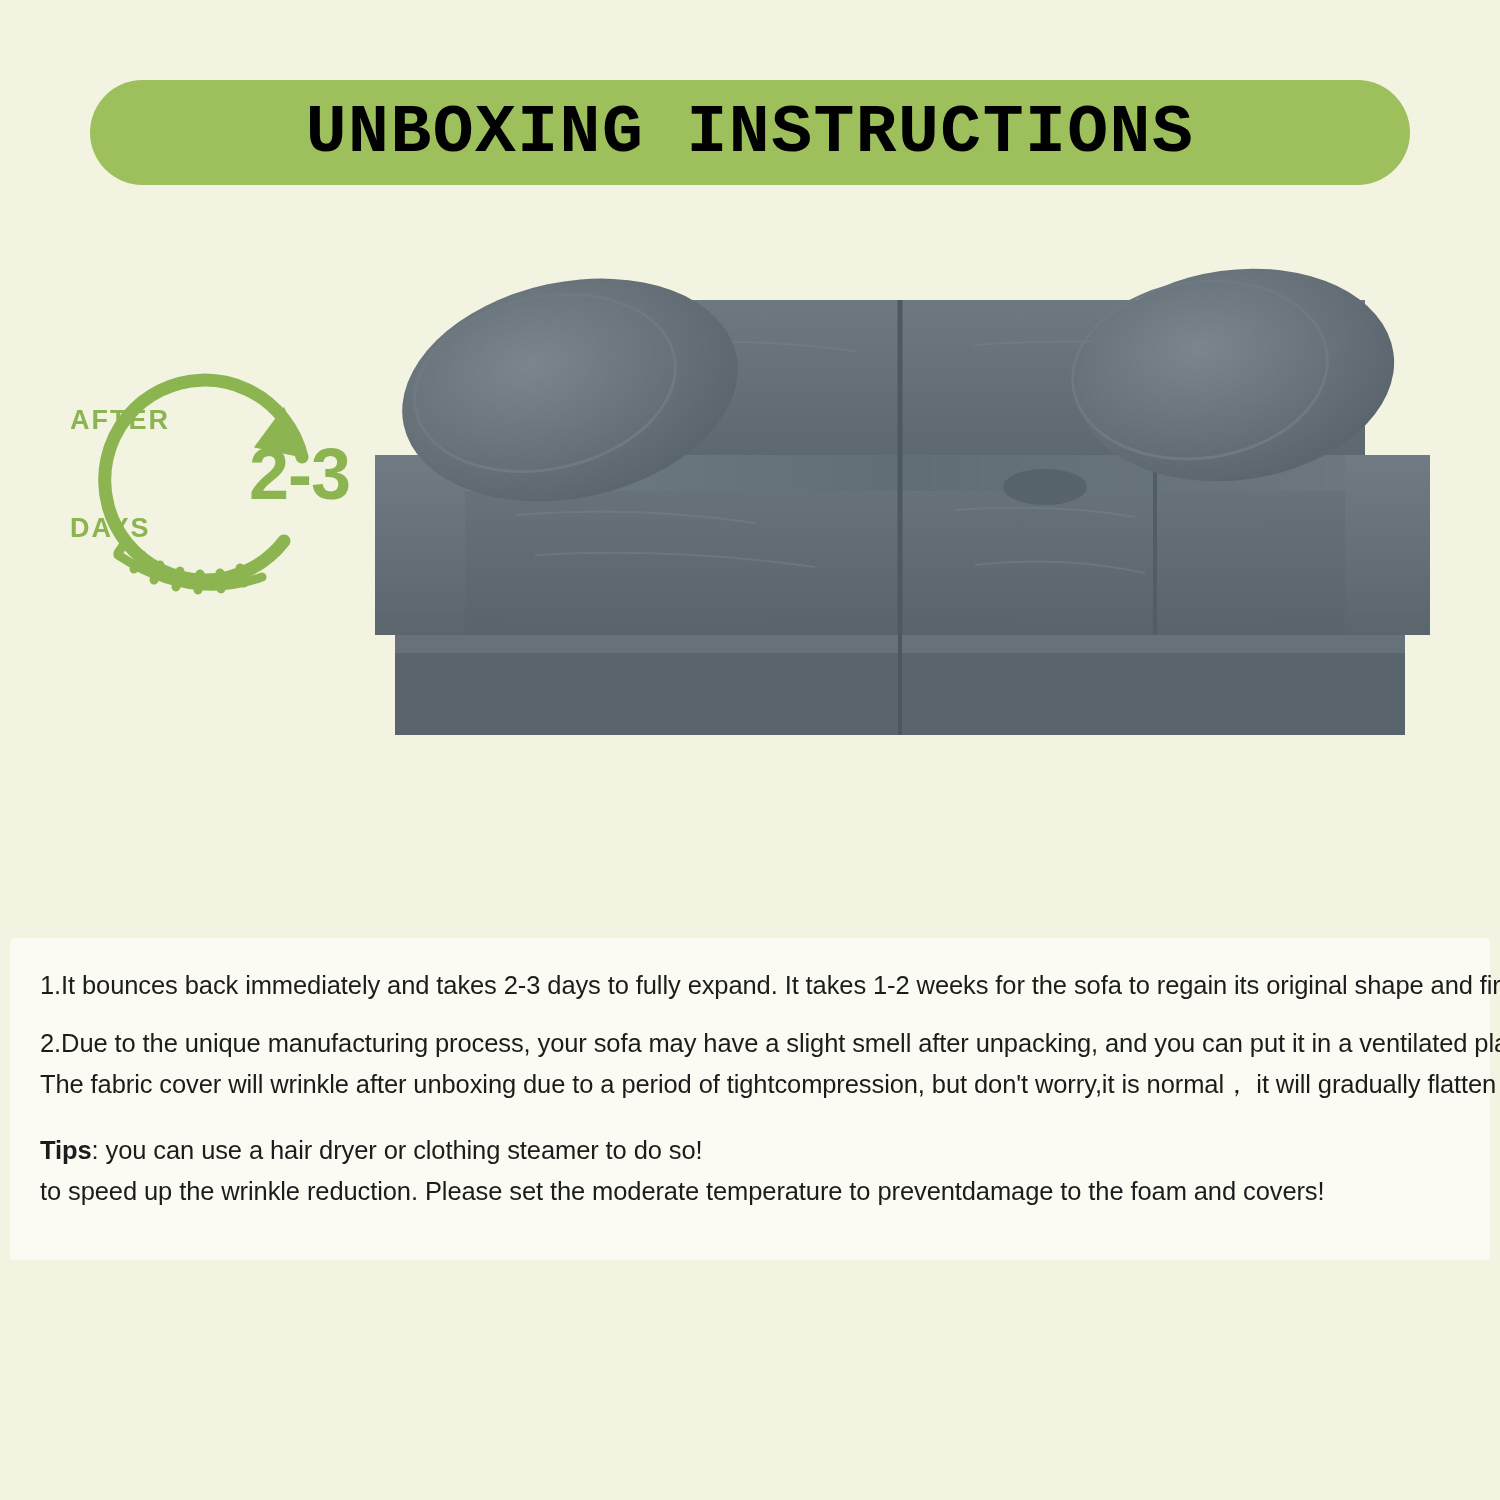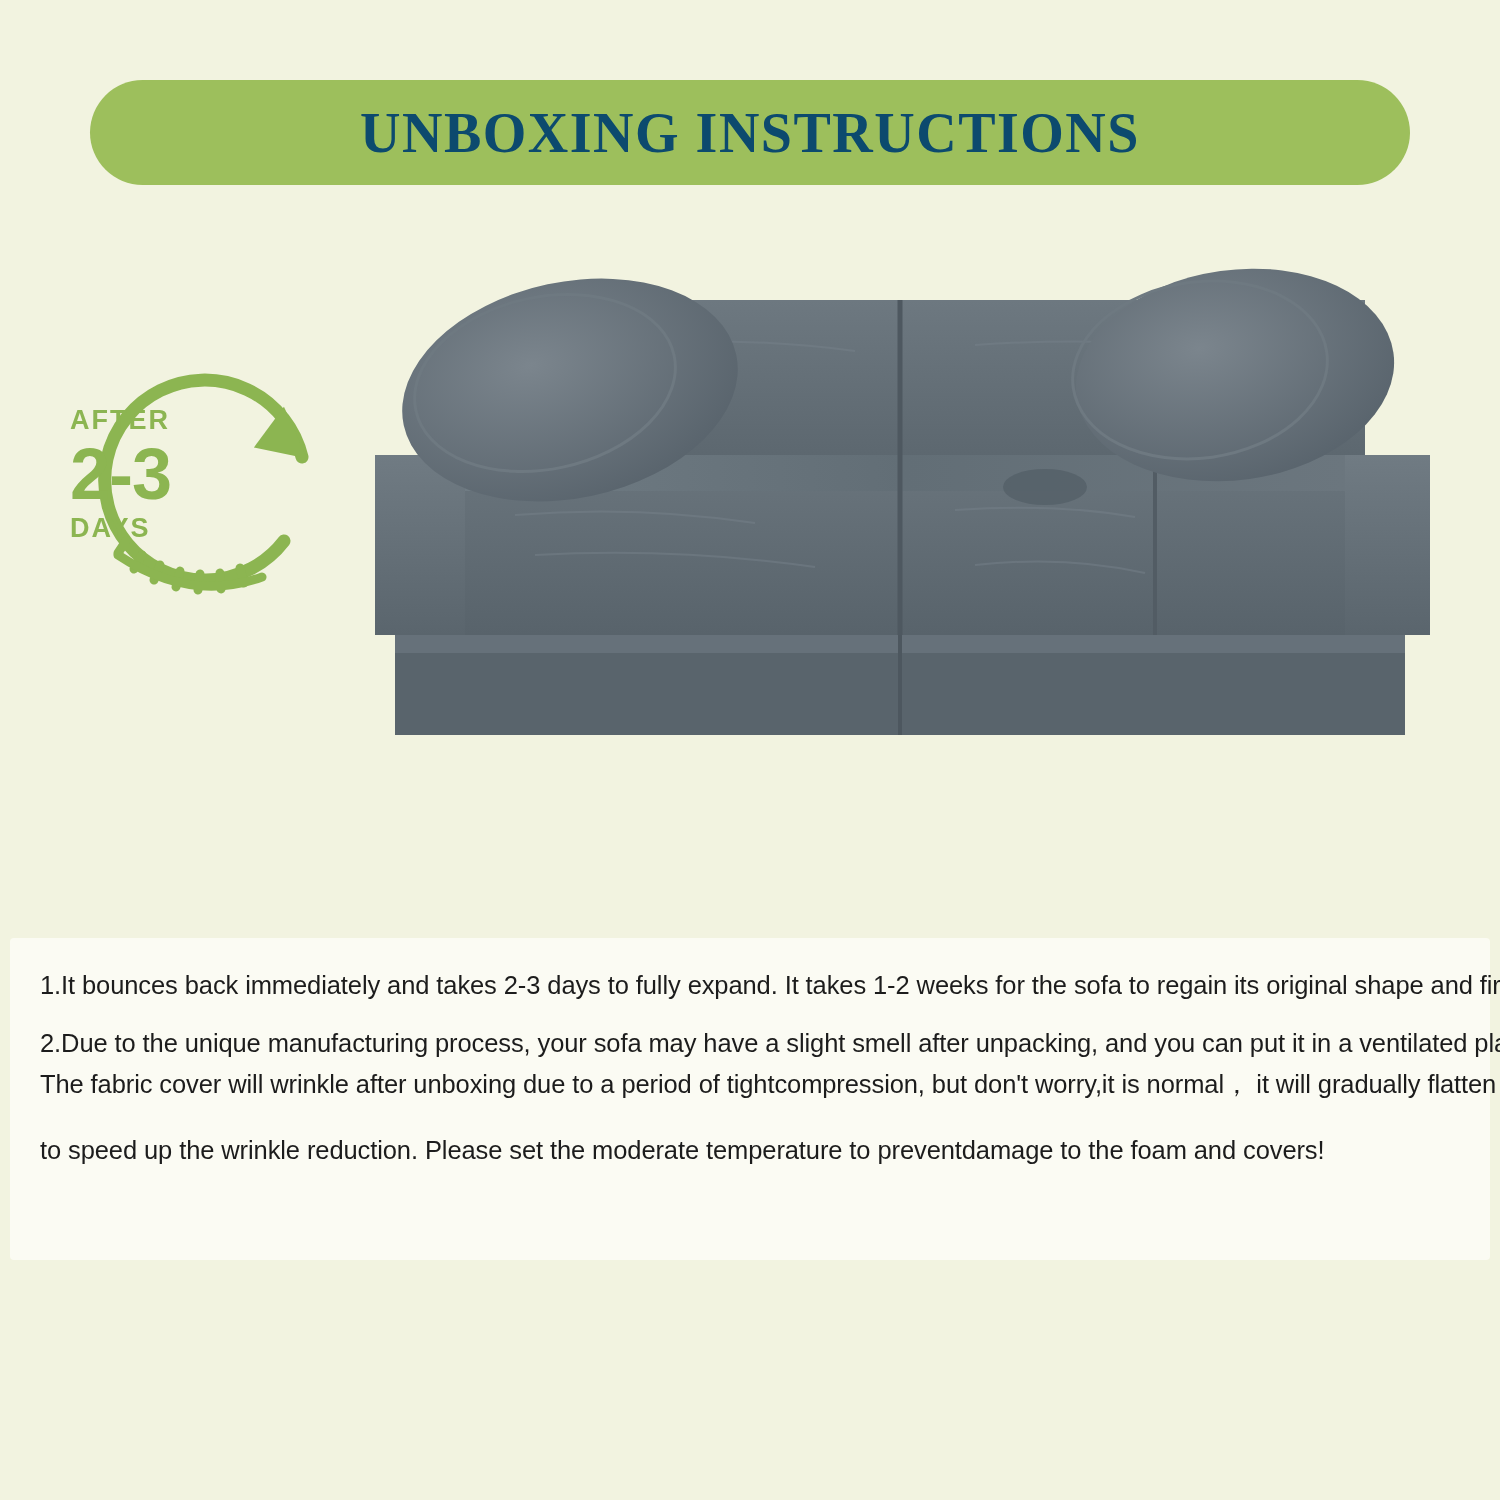--- a/index.html
+++ b/index.html
@@ -22,26 +22,26 @@
     top: 80px;
     width: 1320px;
     height: 105px;
     background: #9dbf5c;
     border-radius: 54px;
     display: flex;
     align-items: center;
     justify-content: center;
   }
   .header-title {
-    color: #0c4a6e;
-    font-size: 56px;
+    color: #000000;
+    font-size: 68px;
     font-weight: bold;
     letter-spacing: 1.5px;
     text-align: center;
-    font-family: Liberation Serif, serif;
+    font-family: Liberation Mono, monospace;
   }
 
   
   .badge {
     position: absolute;
     left: 70px;
     top: 345px;
     width: 280px;
     height: 280px;
   }
@@ -62,21 +62,21 @@
     color: #8cb551;
     font-size: 27px;
     font-weight: bold;
     letter-spacing: 2px;
   }
   .badge-num {
     position: absolute;
     top: 88px;
     left: 0;
     width: 280px;
-    text-align: left;
+    text-align: right;
     color: #8cb551;
     font-size: 72px;
     font-weight: bold;
     letter-spacing: -1px;
   }
   .badge-days {
     position: absolute;
     top: 168px;
     left: 0;
     width: 280px;
@@ -211,14 +211,15 @@
     <ellipse cx="190" cy="128" rx="132" ry="86" fill="none" stroke="#6e7981" stroke-width="3" transform="rotate(-12 190 128)"></ellipse>
 
     <ellipse cx="690" cy="232" rx="42" ry="18" fill="#4f5a62" opacity="0.6"></ellipse>
   </svg>
 </div>
 
 <div class="instructions">
   <p class="line">1.It bounces back immediately and takes 2-3 days to fully expand. It takes 1-2 weeks for  the sofa to regain its original shape and firmness</p>
   <p class="line tight">2.Due to the unique manufacturing process, your sofa may have a slight smell after unpacking, and you can put it in a ventilated place</p>
   <p class="line block2">The fabric cover will wrinkle after unboxing due to a period of tightcompression, but don't worry,it is normal，   it will gradually flatten out.</p>
+  <p class="line tight"><span class="tips-label">Tips</span><span>: you can use a hair dryer or clothing steamer to do so!</span></p>
   <p class="line">to speed up the wrinkle reduction.   Please set the moderate temperature to preventdamage to the foam and covers!</p>
 </div>
 
 </body></html>

